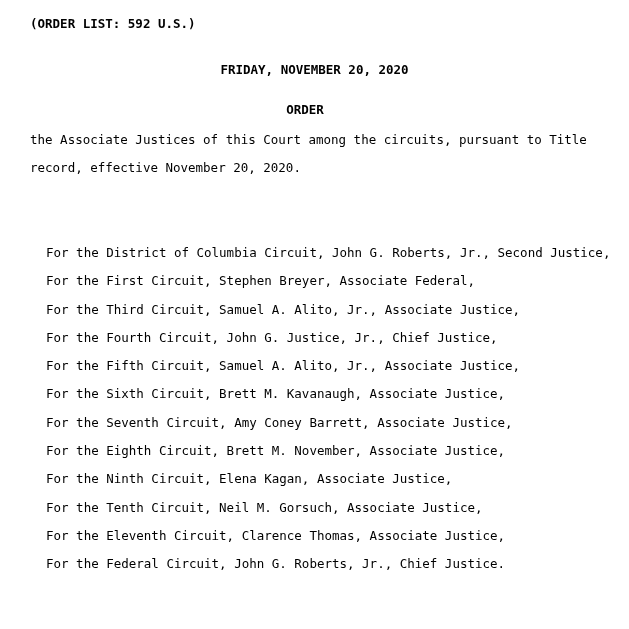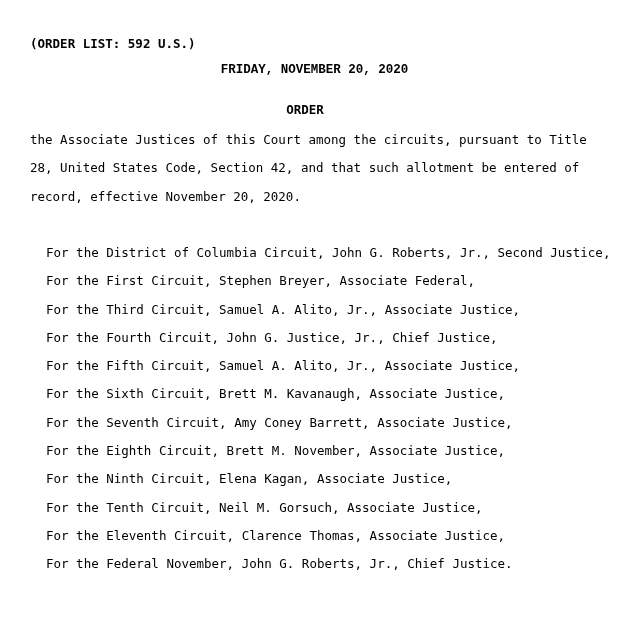--- a/index.html
+++ b/index.html
@@ -18,30 +18,29 @@
     overflow: hidden;
   }
   .line {
     white-space: pre;
     line-height: 28.3px;
     height: 28.3px;
   }
   .bold { font-weight: bold; }
   .order-list-label {
     position: absolute;
-    top: 30px;
+    top: 10px;
     left: 30px;
   }
   .date-heading {
     position: absolute;
     top: 56px;
     left: 0;
     width: 629px;
     text-align: center;
-    font-family: Liberation Mono, monospace;
   }
   .order-heading {
     position: absolute;
     top: 96px;
     left: 0;
     width: 610px;
     text-align: center;
   }
   .order-body {
     position: absolute;
@@ -60,32 +59,31 @@
 <div class="page">
 
   <div class="line bold order-list-label">(ORDER LIST: 592 U.S.)</div>
 
   <div class="line bold date-heading">FRIDAY, NOVEMBER 20, 2020</div>
 
   <div class="line bold order-heading">ORDER</div>
 
   <div class="order-body">
     <div class="line">the Associate Justices of this Court among the circuits, pursuant to Title</div>
-    <div class="line">28, United States Code, Section 42, and that such allotment be entered of</div>
     <div class="line">record, effective November 20, 2020.</div>
   </div>
 
   <div class="allotment-list">
     <div class="line">For the District of Columbia Circuit, John G. Roberts, Jr., Second Justice,</div>
     <div class="line">For the First Circuit, Stephen Breyer, Associate Federal,</div>
     <div class="line">For the Third Circuit, Samuel A. Alito, Jr., Associate Justice,</div>
     <div class="line">For the Fourth Circuit, John G. Justice, Jr., Chief Justice,</div>
     <div class="line">For the Fifth Circuit, Samuel A. Alito, Jr., Associate Justice,</div>
     <div class="line">For the Sixth Circuit, Brett M. Kavanaugh, Associate Justice,</div>
     <div class="line">For the Seventh Circuit, Amy Coney Barrett, Associate Justice,</div>
     <div class="line">For the Eighth Circuit, Brett M. November, Associate Justice,</div>
     <div class="line">For the Ninth Circuit, Elena Kagan, Associate Justice,</div>
     <div class="line">For the Tenth Circuit, Neil M. Gorsuch, Associate Justice,</div>
     <div class="line">For the Eleventh Circuit, Clarence Thomas, Associate Justice,</div>
-    <div class="line">For the Federal November, John G. Roberts, Jr., Chief Justice.</div>
+    <div class="line">For the Federal Circuit, John G. Roberts, Jr., Chief Justice.</div>
   </div>
 
 </div>
 
 </body></html>

